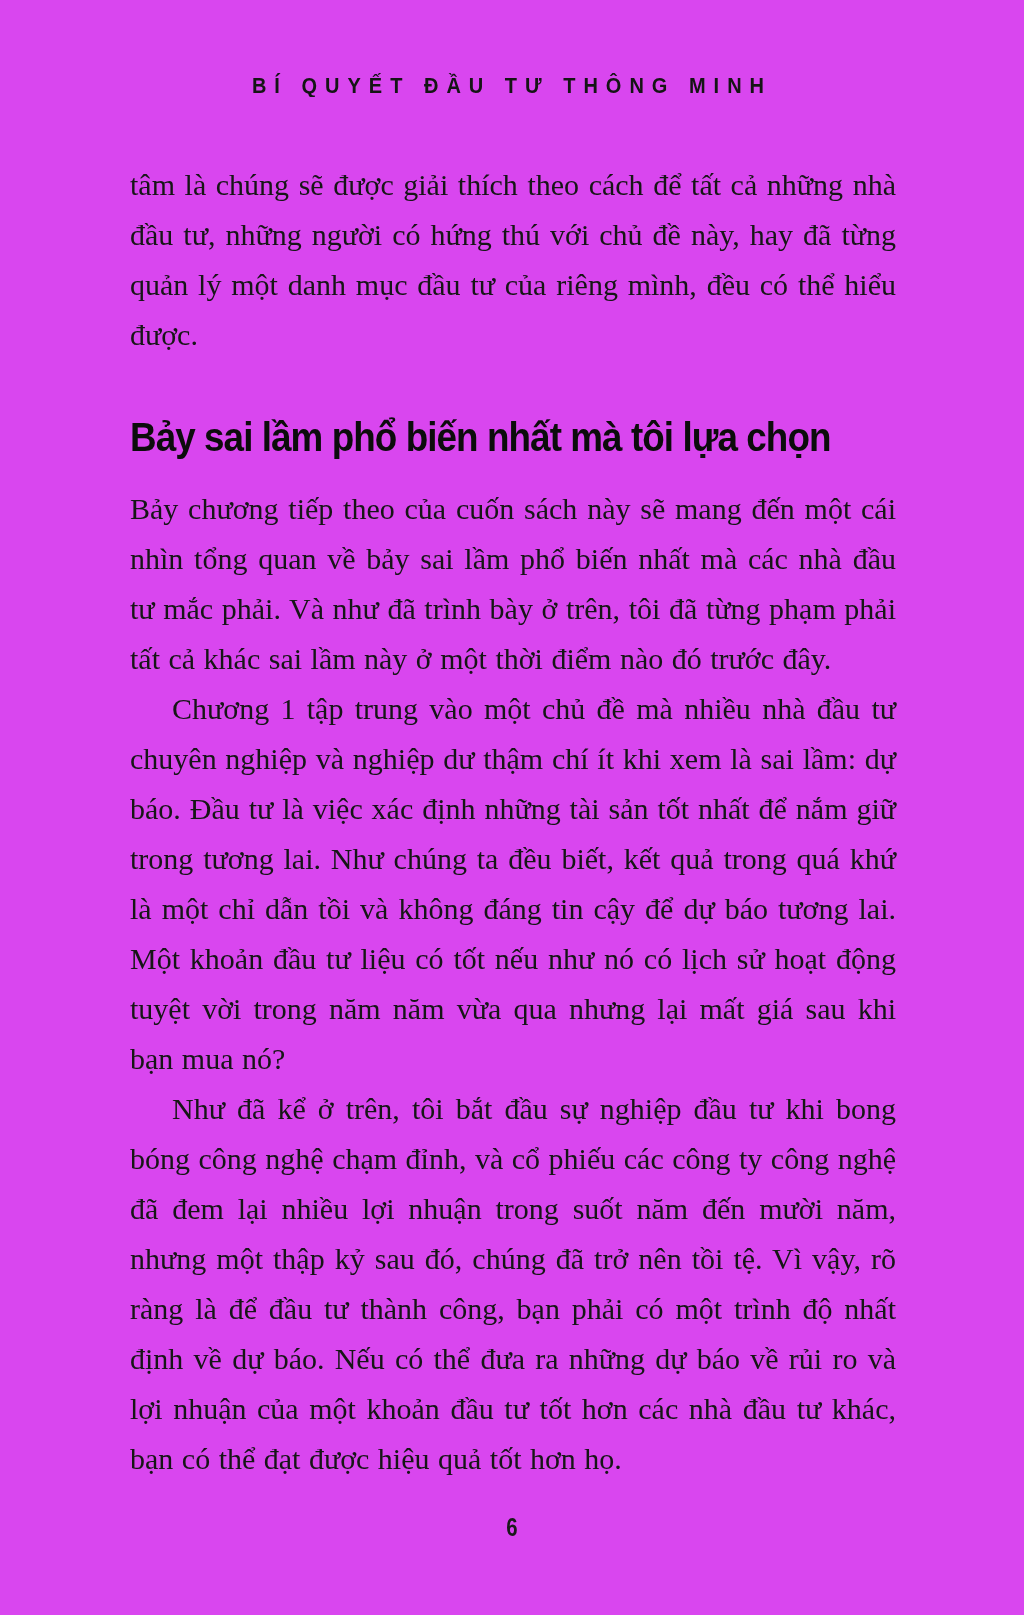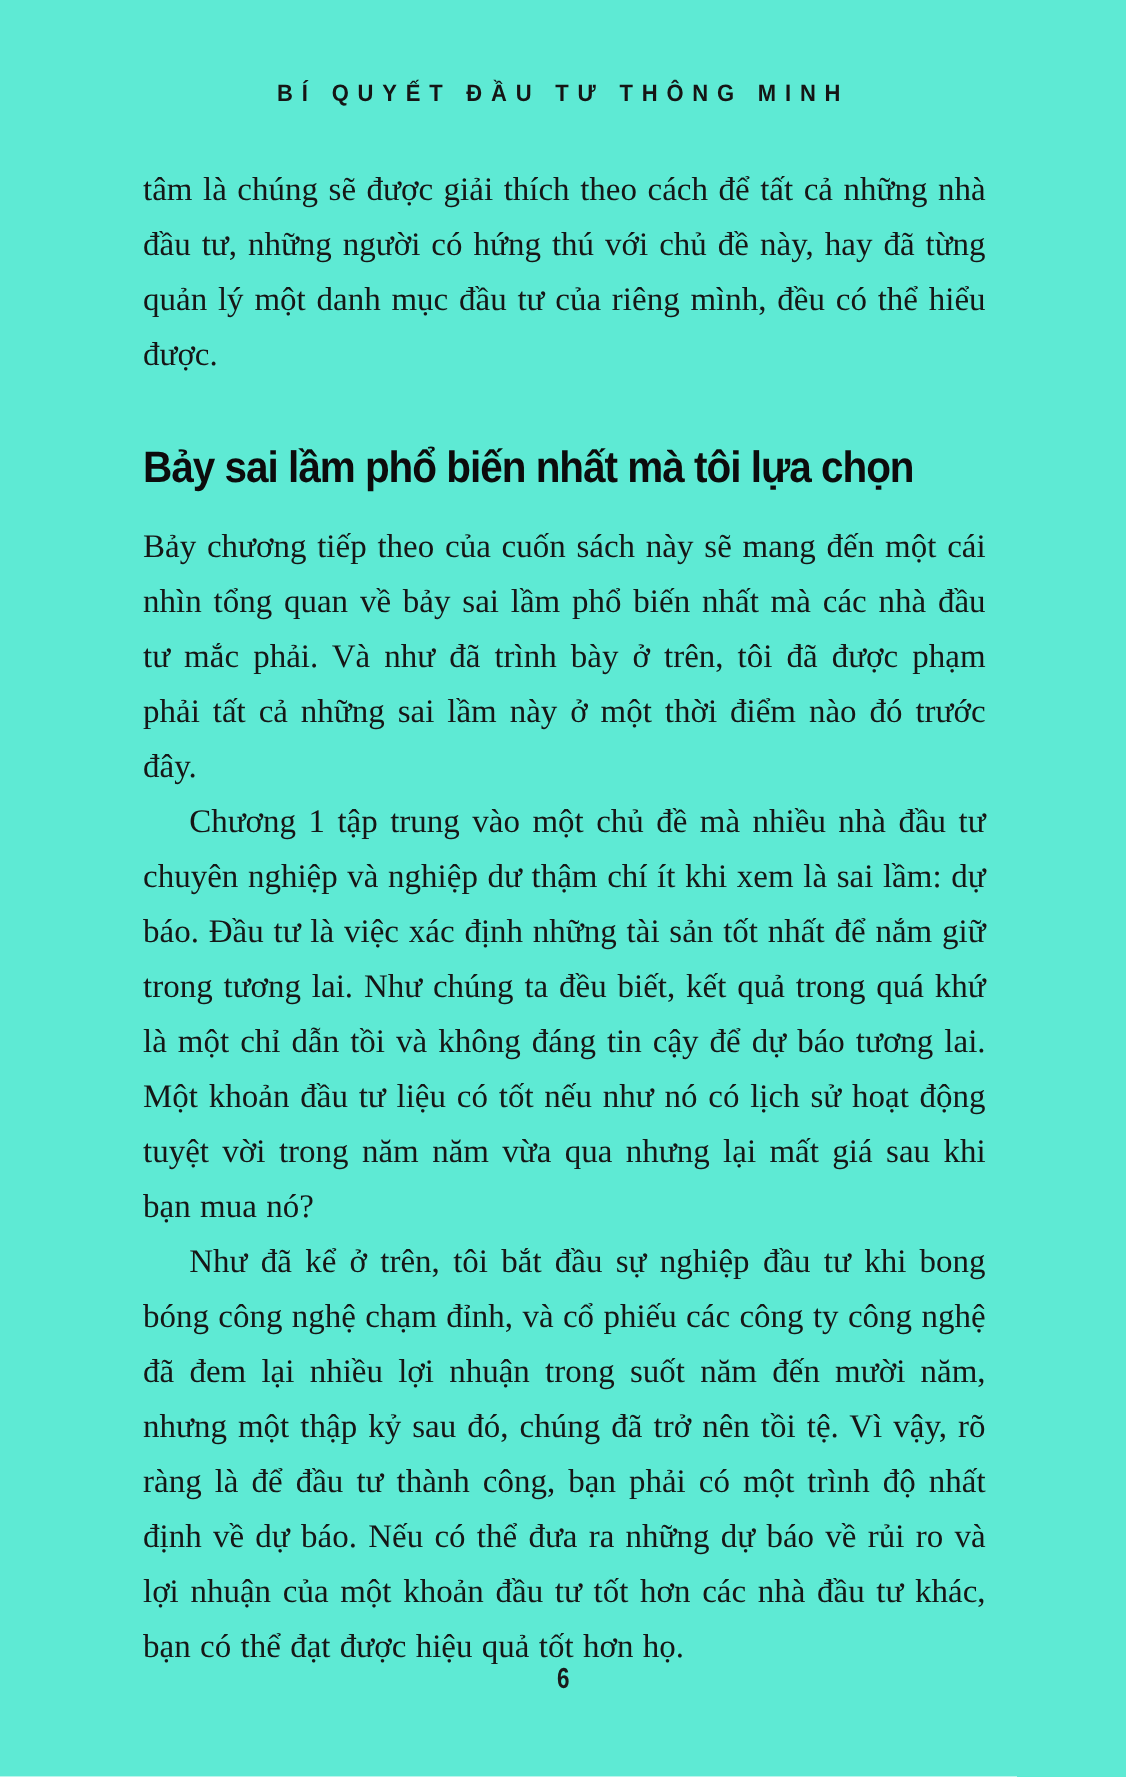--- a/index.html
+++ b/index.html
@@ -4,41 +4,41 @@
 <style>
   html, body {
     margin: 0;
     padding: 0;
     background: #ffffff;
   }
   .page {
     position: relative;
     width: 1024px;
     height: 1615px;
-    background: #5eead4;
+    background: #d946ef;
     color: #1b1b1b;
     overflow: hidden;
     font-family: "Liberation Serif", "DejaVu Serif", serif;
   }
   .running-header {
     position: absolute;
     top: 74px;
     left: 0;
     width: 100%;
     text-align: center;
     font-family: "Liberation Sans", "DejaVu Sans", sans-serif;
     font-weight: 700;
     font-size: 20px;
     letter-spacing: 8px;
     color: #151515;
     transform: scaleY(1.08);
   }
   .text-block {
     position: absolute;
-    top: 148px;
+    top: 160px;
     left: 130px;
     width: 766px;
   }
   .body-para {
     margin: 0;
     font-size: 30px;
     line-height: 50px;
     text-align: justify;
     color: #161616;
     word-spacing: 1px;
@@ -80,21 +80,21 @@
 <div class="page">
 
   <div class="running-header">BÍ QUYẾT ĐẦU TƯ THÔNG MINH</div>
 
   <div class="text-block">
 
     <p class="body-para">tâm là chúng sẽ được giải thích theo cách để tất cả những nhà đầu tư, những người có hứng thú với chủ đề này, hay đã từng quản lý một danh mục đầu tư của riêng mình, đều có thể hiểu được.</p>
 
     <h2 class="section-heading">Bảy sai lầm phổ biến nhất mà tôi lựa chọn</h2>
 
-    <p class="body-para">Bảy chương tiếp theo của cuốn sách này sẽ mang đến một cái nhìn tổng quan về bảy sai lầm phổ biến nhất mà các nhà đầu tư mắc phải. Và như đã trình bày ở trên, tôi đã được phạm phải tất cả những sai lầm này ở một thời điểm nào đó trước đây.</p>
+    <p class="body-para">Bảy chương tiếp theo của cuốn sách này sẽ mang đến một cái nhìn tổng quan về bảy sai lầm phổ biến nhất mà các nhà đầu tư mắc phải. Và như đã trình bày ở trên, tôi đã từng phạm phải tất cả khác sai lầm này ở một thời điểm nào đó trước đây.</p>
 
     <p class="body-para indented"><span class="chapter-lead">Chương 1</span><span> tập trung vào một chủ đề mà nhiều nhà đầu tư chuyên nghiệp và nghiệp dư thậm chí ít khi xem là sai lầm: dự báo. Đầu tư là việc xác định những tài sản tốt nhất để nắm giữ trong tương lai. Như chúng ta đều biết, kết quả trong quá khứ là một chỉ dẫn tồi và không đáng tin cậy để dự báo tương lai. Một khoản đầu tư liệu có tốt nếu như nó có lịch sử hoạt động tuyệt vời trong năm năm vừa qua nhưng lại mất giá sau khi bạn mua nó?</span></p>
 
     <p class="body-para indented">Như đã kể ở trên, tôi bắt đầu sự nghiệp đầu tư khi bong bóng công nghệ chạm đỉnh, và cổ phiếu các công ty công nghệ đã đem lại nhiều lợi nhuận trong suốt năm đến mười năm, nhưng một thập kỷ sau đó, chúng đã trở nên tồi tệ. Vì vậy, rõ ràng là để đầu tư thành công, bạn phải có một trình độ nhất định về dự báo. Nếu có thể đưa ra những dự báo về rủi ro và lợi nhuận của một khoản đầu tư tốt hơn các nhà đầu tư khác, bạn có thể đạt được hiệu quả tốt hơn họ.</p>
 
   </div>
 
   <div class="page-number">6</div>
 
 </div>

